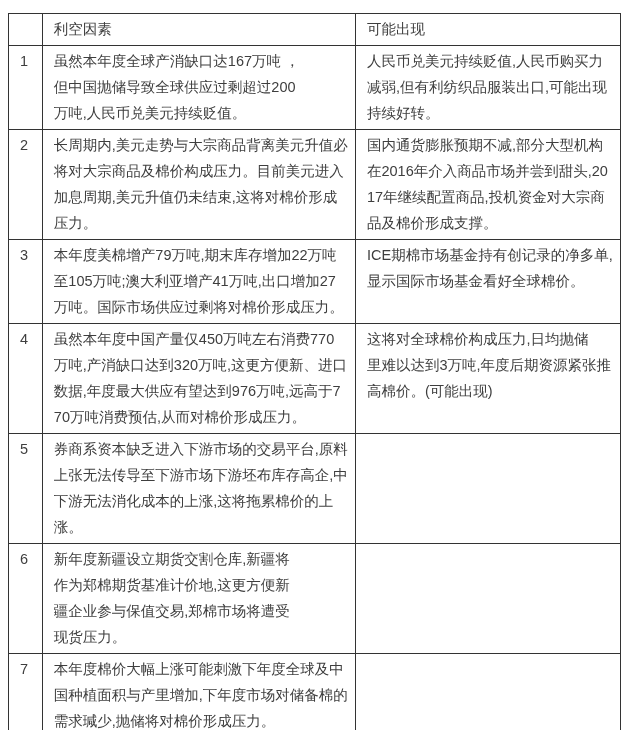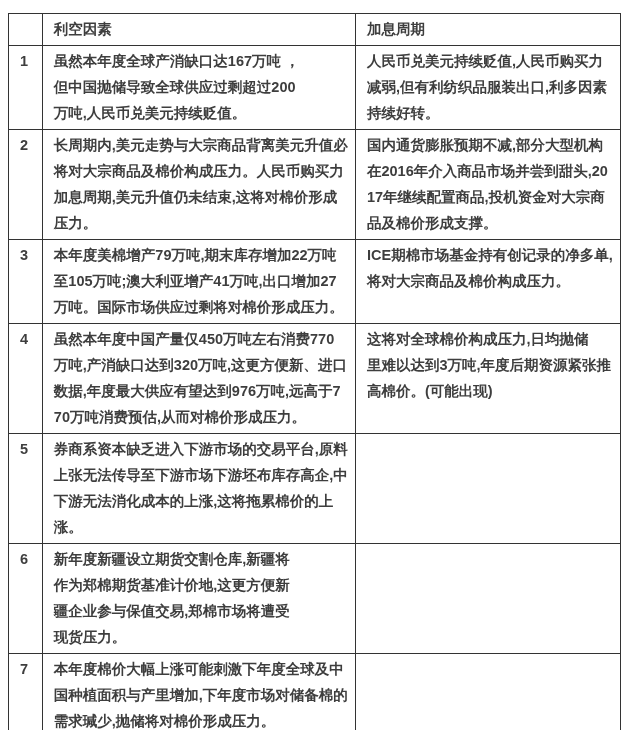--- a/index.html
+++ b/index.html
@@ -16,69 +16,69 @@
     table-layout: fixed;
     margin: 13px 0 0 8px;
   }
   table.factors th,
   table.factors td {
     border: 1px solid #333333;
     vertical-align: top;
     text-align: left;
     color: #3e3e3e;
     font-size: 14.5px;
-    font-weight: bold;
+    font-weight: normal;
     line-height: 26px;
     padding: 2px 1px 3px 11px;
     white-space: pre;
     overflow: hidden;
   }
   .col-idx  { width: 37px;  padding-left: 6px; }
   .col-bear { width: 308px; }
   .col-bull { width: 260px; }
 </style>
 </head>
 <body>
 
 <table class="factors">
   <thead>
     <tr>
       <th class="col-idx"></th>
       <th class="col-bear">利空因素</th>
-      <th class="col-bull">加息周期</th>
+      <th class="col-bull">可能出现</th>
     </tr>
   </thead>
   <tbody>
       <tr>
         <td class="col-idx">1</td>
         <td class="col-bear">虽然本年度全球产消缺口达167万吨 ，
 但中国抛储导致全球供应过剩超过200
 万吨,人民币兑美元持续贬值。</td>
         <td class="col-bull">人民币兑美元持续贬值,人民币购买力
-减弱,但有利纺织品服装出口,利多因素
+减弱,但有利纺织品服装出口,可能出现
 持续好转。</td>
       </tr>
       <tr>
         <td class="col-idx">2</td>
         <td class="col-bear">长周期内,美元走势与大宗商品背离美元升值必
-将对大宗商品及棉价构成压力。人民币购买力
+将对大宗商品及棉价构成压力。目前美元进入
 加息周期,美元升值仍未结束,这将对棉价形成
 压力。</td>
         <td class="col-bull">国内通货膨胀预期不减,部分大型机构
 在2016年介入商品市场并尝到甜头,20
 17年继续配置商品,投机资金对大宗商
 品及棉价形成支撑。</td>
       </tr>
       <tr>
         <td class="col-idx">3</td>
         <td class="col-bear">本年度美棉增产79万吨,期末库存增加22万吨
 至105万吨;澳大利亚增产41万吨,出口增加27
 万吨。国际市场供应过剩将对棉价形成压力。</td>
         <td class="col-bull">ICE期棉市场基金持有创记录的净多单,
-将对大宗商品及棉价构成压力。</td>
+显示国际市场基金看好全球棉价。</td>
       </tr>
       <tr>
         <td class="col-idx">4</td>
         <td class="col-bear">虽然本年度中国产量仅450万吨左右消费770
 万吨,产消缺口达到320万吨,这更方便新、进口
 数据,年度最大供应有望达到976万吨,远高于7
 70万吨消费预估,从而对棉价形成压力。</td>
         <td class="col-bull">这将对全球棉价构成压力,日均抛储
 里难以达到3万吨,年度后期资源紧张推
 高棉价。(可能出现)</td>

